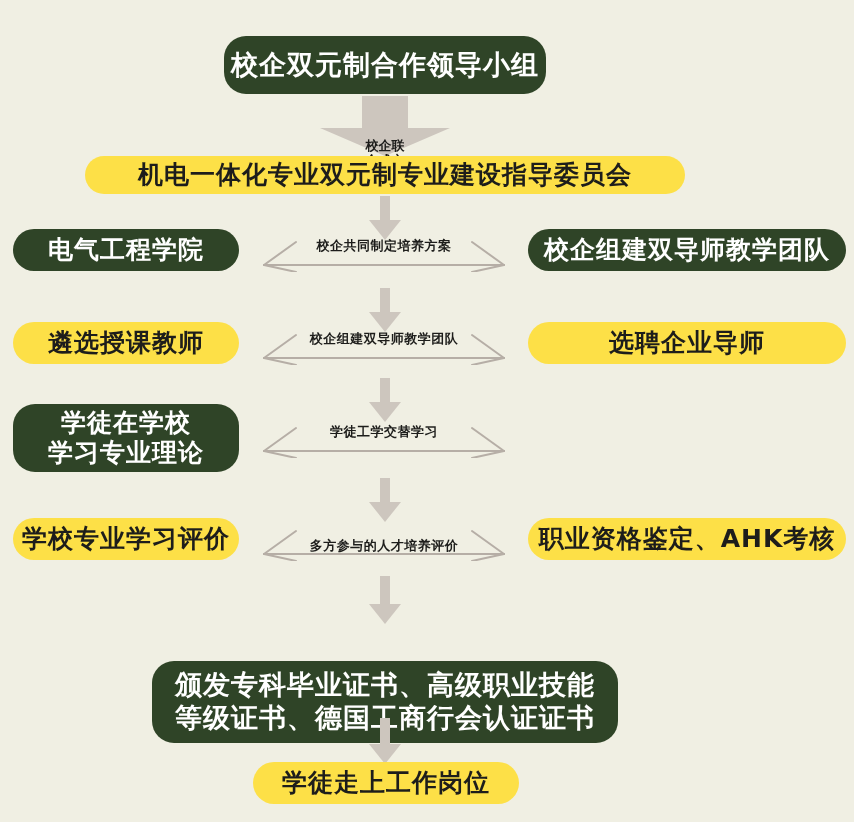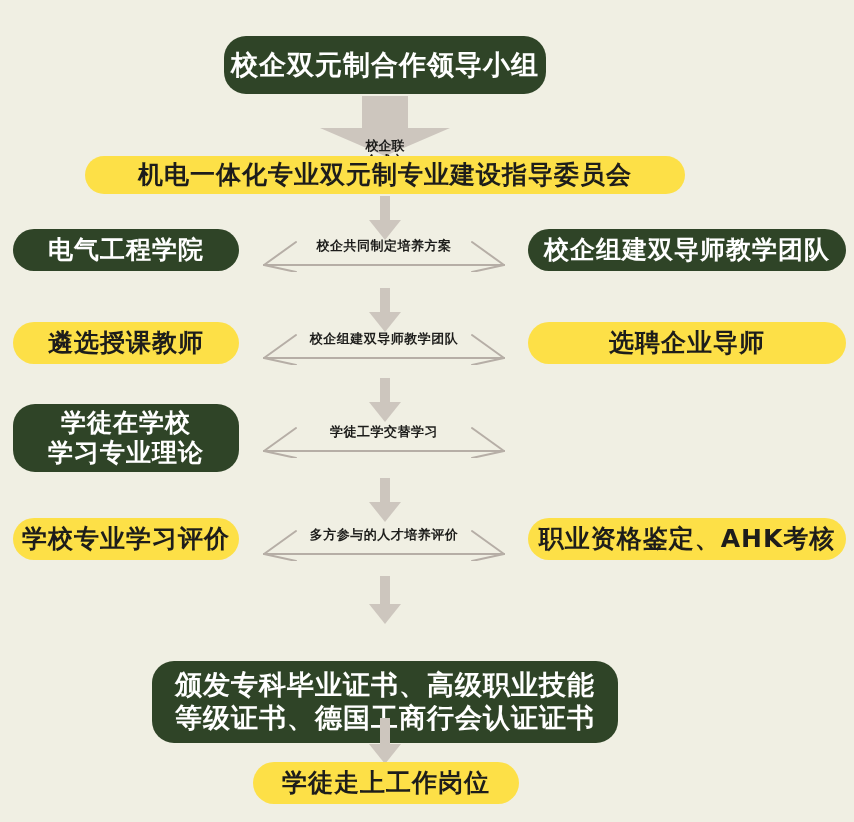--- a/index.html
+++ b/index.html
@@ -193,21 +193,21 @@
   <div class="h-arrow" style="left:258px; top:525px; width:252px; height:36px;">
     <svg width="252" height="36" viewBox="0 0 252 36" aria-hidden="true">
       <g stroke="#b6aea6" stroke-width="2" fill="none" stroke-linecap="round">
         <line x1="6" y1="29" x2="246" y2="29"></line>
         <line x1="6" y1="29" x2="38" y2="6"></line>
         <line x1="6" y1="29" x2="38" y2="36"></line>
         <line x1="246" y1="29" x2="214" y2="6"></line>
         <line x1="246" y1="29" x2="214" y2="36"></line>
       </g>
     </svg>
-    <div class="cap" style="top:1px;">多方参与的人才培养评价</div>
+    <div class="cap" style="top:12px;">多方参与的人才培养评价</div>
   </div>
 
   <div class="v-arrow" style="left:364px; top:576px; width:42px; height:48px;">
     <svg width="42" height="48" viewBox="0 0 42 48" aria-hidden="true">
       <rect x="16" y="0" width="10" height="32" fill="#cdc6be"></rect>
       <polygon points="5,28 37,28 21,48" fill="#cdc6be"></polygon>
     </svg>
   </div>
 
   <div class="node green" style="left:152px; top:625px; width:466px; height:82px; font-size:27px;margin-top:36px;">颁发专科毕业证书、高级职业技能

